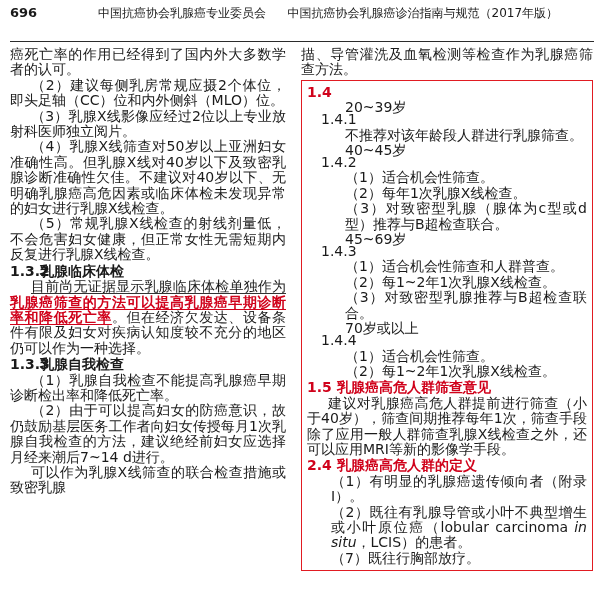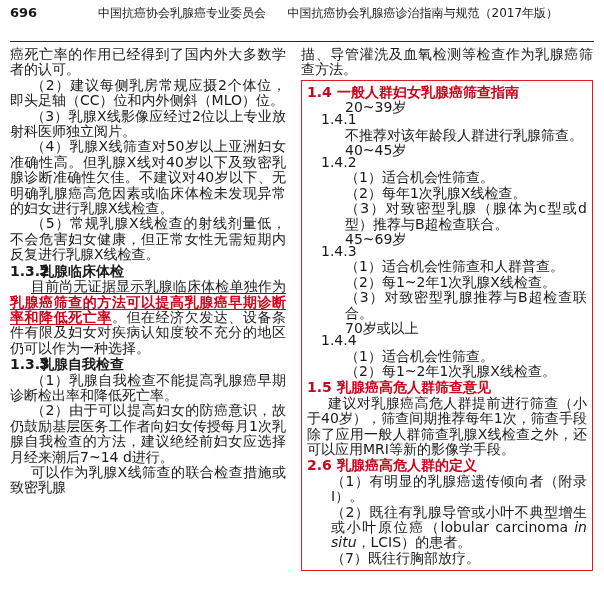--- a/index.html
+++ b/index.html
@@ -180,21 +180,20 @@
 
     <div class="col-div"></div>
 
     <div class="col col-right">
       <p class="ind0">描、导管灌洗及血氧检测等检查作为乳腺癌筛查方法。</p>
 
       <div class="redbox">
 
         <div class="sec red">
           <span class="sn">1.4</span>
-          <span class="st">一般人群妇女乳腺癌筛查指南</span>
         </div>
 
         <div class="sub">
           <span class="sn">1.4.1</span>
           <span class="st">20~39岁</span>
         </div>
         <p class="li">不推荐对该年龄段人群进行乳腺筛查。</p>
 
         <div class="sub">
           <span class="sn">1.4.2</span>
@@ -219,21 +218,21 @@
         <p class="li">（1）适合机会性筛查。</p>
         <p class="li">（2）每1~2年1次乳腺X线检查。</p>
 
         <div class="sec red">
           <span class="sn">1.5</span>
           <span class="st">乳腺癌高危人群筛查意见</span>
         </div>
         <p class="bodytext">建议对乳腺癌高危人群提前进行筛查（小于40岁），筛查间期推荐每年1次，筛查手段除了应用一般人群筛查乳腺X线检查之外，还可以应用MRI等新的影像学手段。</p>
 
         <div class="sec red">
-          <span class="sn">2.6</span>
+          <span class="sn">2.4</span>
           <span class="st">乳腺癌高危人群的定义</span>
         </div>
         <p class="li2">（1）有明显的乳腺癌遗传倾向者（附录Ⅰ）。</p>
         <p class="li2" id="lcis-item">（2）既往有乳腺导管或小叶不典型增生或小叶原位癌（lobular carcinoma <span class="italic">in situ</span>，LCIS）的患者。</p>
         <p class="li2">（7）既往行胸部放疗。</p>
 
       </div>
     </div>
 
   </div>

